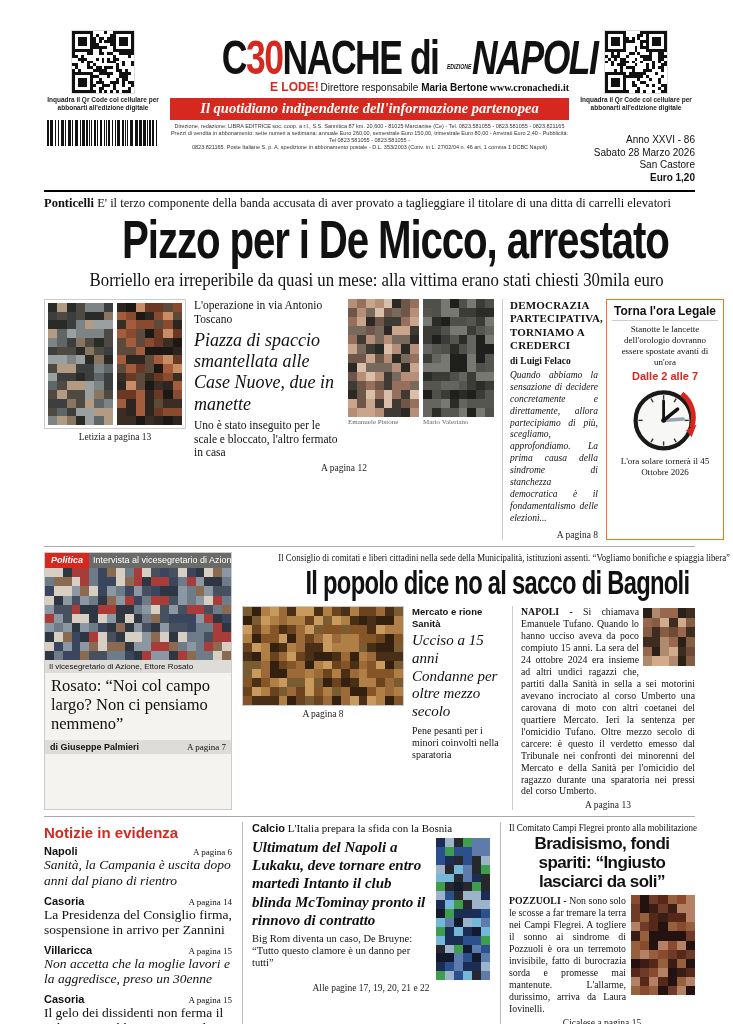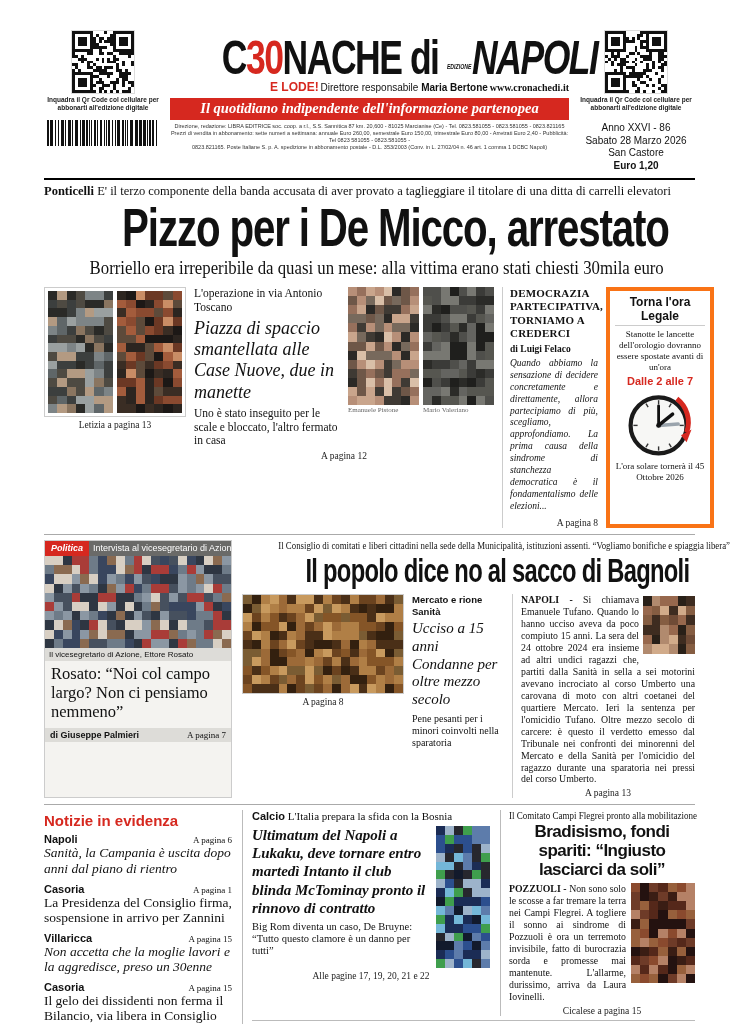--- a/index.html
+++ b/index.html
@@ -21,21 +21,21 @@
   .mtitle .city{font-style:italic;}
   .edz{font-size:7px;letter-spacing:0;font-style:italic;position:relative;top:-5px;margin-right:1px;}
   .mastsub{display:flex;align-items:baseline;font-size:10px;margin-top:-2px;}
   .elode{font-family:"Liberation Sans",sans-serif;font-weight:bold;color:#d6281f;font-size:12px;margin-left:100px;}
   .director{flex:1;font-family:"Liberation Sans",sans-serif;font-size:10px;text-align:center;}
   .director b{font-weight:bold;}
   .site{font-family:"Liberation Serif",serif;font-weight:bold;font-size:10px;}
   .tagline{background:#d6281f;color:#fff;font-style:italic;font-weight:bold;font-size:14.5px;
            padding:2px 0 3px;margin-top:4px;}
   .imprint{font-family:"Liberation Sans",sans-serif;font-size:5.5px;color:#333;line-height:1.3;margin-top:3px;}
-  .issue{font-family:"Liberation Sans",sans-serif;font-size:10px;line-height:1.25;margin-top:10px;}
+  .issue{font-family:"Liberation Sans",sans-serif;font-size:10px;text-align:right;line-height:1.25;margin-top:22px;}
   .issue .price{font-weight:bold;}
   .rule{border:none;border-top:2px solid #000;margin:6px 0 4px;}
 
   
   .kickerline{font-size:12.5px;white-space:nowrap;}
   .kickerline b{font-weight:bold;}
   .h1{font-family:"Liberation Sans",sans-serif;font-weight:bold;font-size:53px;letter-spacing:-1.5px;
       text-align:center;white-space:nowrap;transform:scaleX(.76);transform-origin:50% 50%;
       line-height:1.02;margin:2px 0 2px;}
   .deck{font-size:19.5px;text-align:center;white-space:nowrap;transform:scaleX(.86);
@@ -60,21 +60,21 @@
   .decksm{font-size:11.5px;line-height:1.2;margin-top:4px;}
   .spphotos{display:flex;gap:4px;flex:1;}
   .spphotos>div{flex:1;}
   .spphotos .pix{height:118px;width:100%;}
   .spcap{font-size:7px;color:#666;text-align:left;padding:1px 0;}
   .demo{width:96px;flex:none;border-left:1px solid #ccc;padding-left:7px;box-sizing:border-box;}
   .demotitle{font-size:11px;font-weight:bold;line-height:1.2;letter-spacing:.2px;}
   .demoby{font-size:9.5px;font-weight:bold;margin:4px 0;}
   .demotxt{font-size:9.5px;font-style:italic;line-height:1.25;text-align:justify;}
   .demo .pgref{text-align:right;margin-top:6px;}
-  .orabox{width:108px;flex:none;border:4px solid #f97316;padding:4px 5px;box-sizing:border-box;text-align:center;}
+  .orabox{width:118px;flex:none;border:1px solid #f97316;padding:4px 5px;box-sizing:border-box;text-align:center;}
   .oratitle{font-family:"Liberation Sans",sans-serif;font-weight:bold;font-size:12px;border-bottom:1px solid #ccc;padding-bottom:2px;}
   .oratxt{font-size:9px;line-height:1.2;margin-top:3px;}
   .orahl{color:#d6281f;font-family:"Liberation Sans",sans-serif;font-weight:bold;font-size:11px;margin-top:3px;}
   .orafoot{font-size:9px;line-height:1.2;margin-top:2px;}
   .clockwrap{width:70px;height:70px;margin:2px auto 0;}
 
   .hrule{border:none;border-top:1px solid #aaa;margin:6px 0 5px;}
 
   
   .row2{display:flex;gap:10px;}
@@ -1629,21 +1629,21 @@
       <div class="nzitem">
         <div class="nzhead">
             <span class="nzplace">Napoli</span>
             <span class="nzpg">A pagina 6</span>
           </div>
         <p class="nztxt it">Sanità, la Campania è uscita dopo anni dal piano di rientro</p>
       </div>
       <div class="nzitem">
         <div class="nzhead">
             <span class="nzplace">Casoria</span>
-            <span class="nzpg">A pagina 1</span>
+            <span class="nzpg">A pagina 14</span>
           </div>
         <p class="nztxt">La Presidenza del Consiglio firma, sospensione in arrivo per Zannini</p>
       </div>
       <div class="nzitem">
         <div class="nzhead">
             <span class="nzplace">Villaricca</span>
             <span class="nzpg">A pagina 15</span>
           </div>
         <p class="nztxt it">Non accetta che la moglie lavori e la aggredisce, preso un 30enne</p>
       </div>

